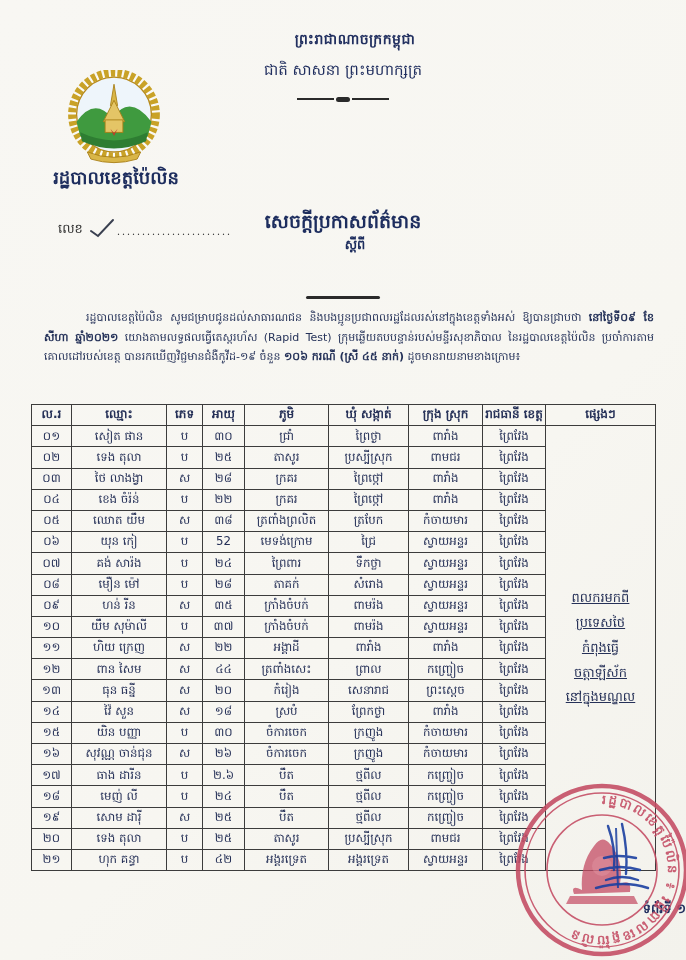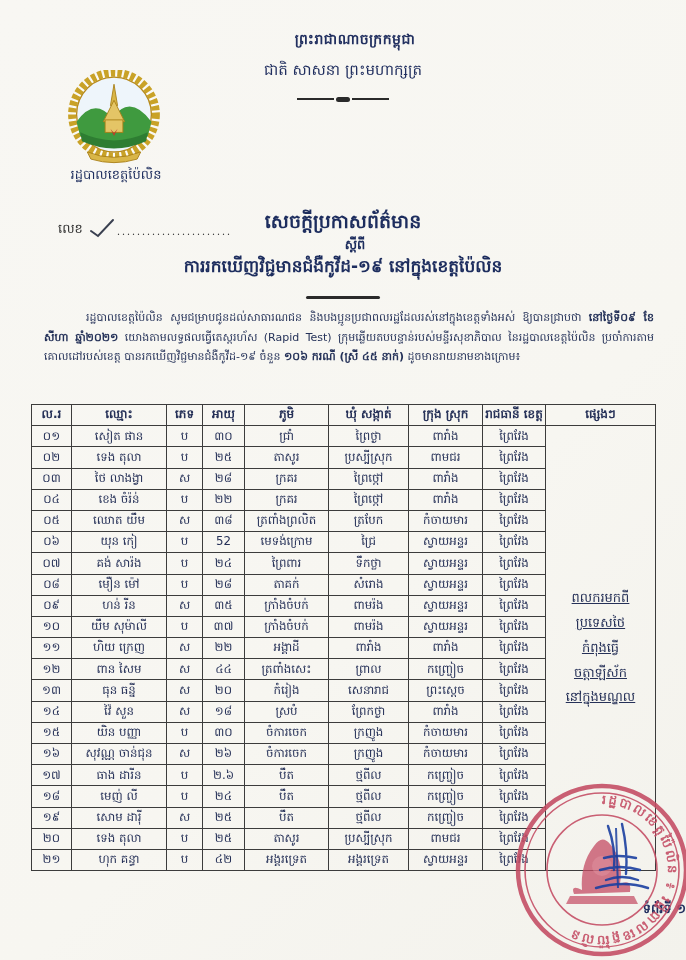--- a/index.html
+++ b/index.html
@@ -19,21 +19,21 @@
     font-size:14px;font-weight:700;color:#223060;letter-spacing:.5px;}
   .motto{position:absolute;top:60px;left:0;width:100%;text-align:center;
     font-size:15px;font-weight:400;color:#223060;}
   .header-divider{position:absolute;top:96px;left:50%;transform:translateX(-50%);
     width:92px;height:6px;display:flex;align-items:center;justify-content:center;}
   .header-divider .line{flex:1;height:1.6px;background:#2a2a2a;}
   .header-divider .knot{width:14px;height:5px;background:#2a2a2a;border-radius:3px;margin:0 2px;}
   
   .emblem{position:absolute;left:60px;top:70px;width:108px;height:98px;}
   .org-name{position:absolute;left:28px;top:166px;width:176px;text-align:center;
-    font-size:13px;font-weight:400;color:#1d2d5e;}
+    font-size:18px;font-weight:700;color:#1d2d5e;}
   .doc-number{position:absolute;left:58px;top:190px;font-size:13px;color:#333;
     display:flex;align-items:flex-end;margin-top:28px;}
   .doc-number .dots{letter-spacing:1.5px;color:#444;font-size:11px;line-height:15px;}
   .doc-number .check{margin:0 2px -2px 6px;}
   
   .title-block{position:absolute;top:208px;left:0;width:100%;text-align:center;color:#1d2d5e;}
   .title-line1{font-size:19px;font-weight:700;line-height:1.45;}
   .title-line2{font-size:13px;font-weight:700;line-height:1.4;margin-left:24px;}
   .title-line3{font-size:17px;font-weight:700;line-height:1.5;}
   .title-divider{position:absolute;top:296px;left:50%;transform:translateX(-50%);
@@ -94,21 +94,20 @@
       <svg width="26" height="20" viewBox="0 0 26 20">
         <path d="M2 13 L9 18 L24 2" fill="none" stroke="#3a4050" stroke-width="2" stroke-linecap="round"></path>
       </svg>
     </span>
     <span class="dots">.......................</span>
   </div>
 
   <div class="title-block">
     <div class="title-line1">សេចក្តីប្រកាសព័ត៌មាន</div>
     <div class="title-line2">ស្តីពី</div>
-    <div class="title-line3">ការរកឃើញវិជ្ជមានជំងឺកូវីដ-១៩ នៅក្នុងខេត្តប៉ៃលិន</div>
   </div>
   <div class="title-divider"></div>
 
   <div class="body-par">
     <span class="indent"></span><span>រដ្ឋបាលខេត្តប៉ៃលិន សូមជម្រាបជូនដល់សាធារណជន និងបងប្អូនប្រជាពលរដ្ឋដែលរស់នៅក្នុងខេត្តទាំងអស់ ឱ្យបានជ្រាបថា </span><span class="b">នៅថ្ងៃទី០៩ ខែសីហា ឆ្នាំ២០២១</span><span> យោងតាមលទ្ធផលធ្វើតេស្តរហ័ស (Rapid Test) ក្រុមឆ្លើយតបបន្ទាន់របស់មន្ទីរសុខាភិបាល នៃរដ្ឋបាលខេត្តប៉ៃលិន ប្រចាំការតាមគោលដៅរបស់ខេត្ត បានរកឃើញវិជ្ជមានជំងឺកូវីដ-១៩ ចំនួន </span><span class="b">១០៦ ករណី (ស្រី ៤៥ នាក់)</span><span> ដូចមានរាយនាមខាងក្រោម៖</span>
   </div>
 
   <table class="cases-table">
     <colgroup>
       <col style="width:40px">

